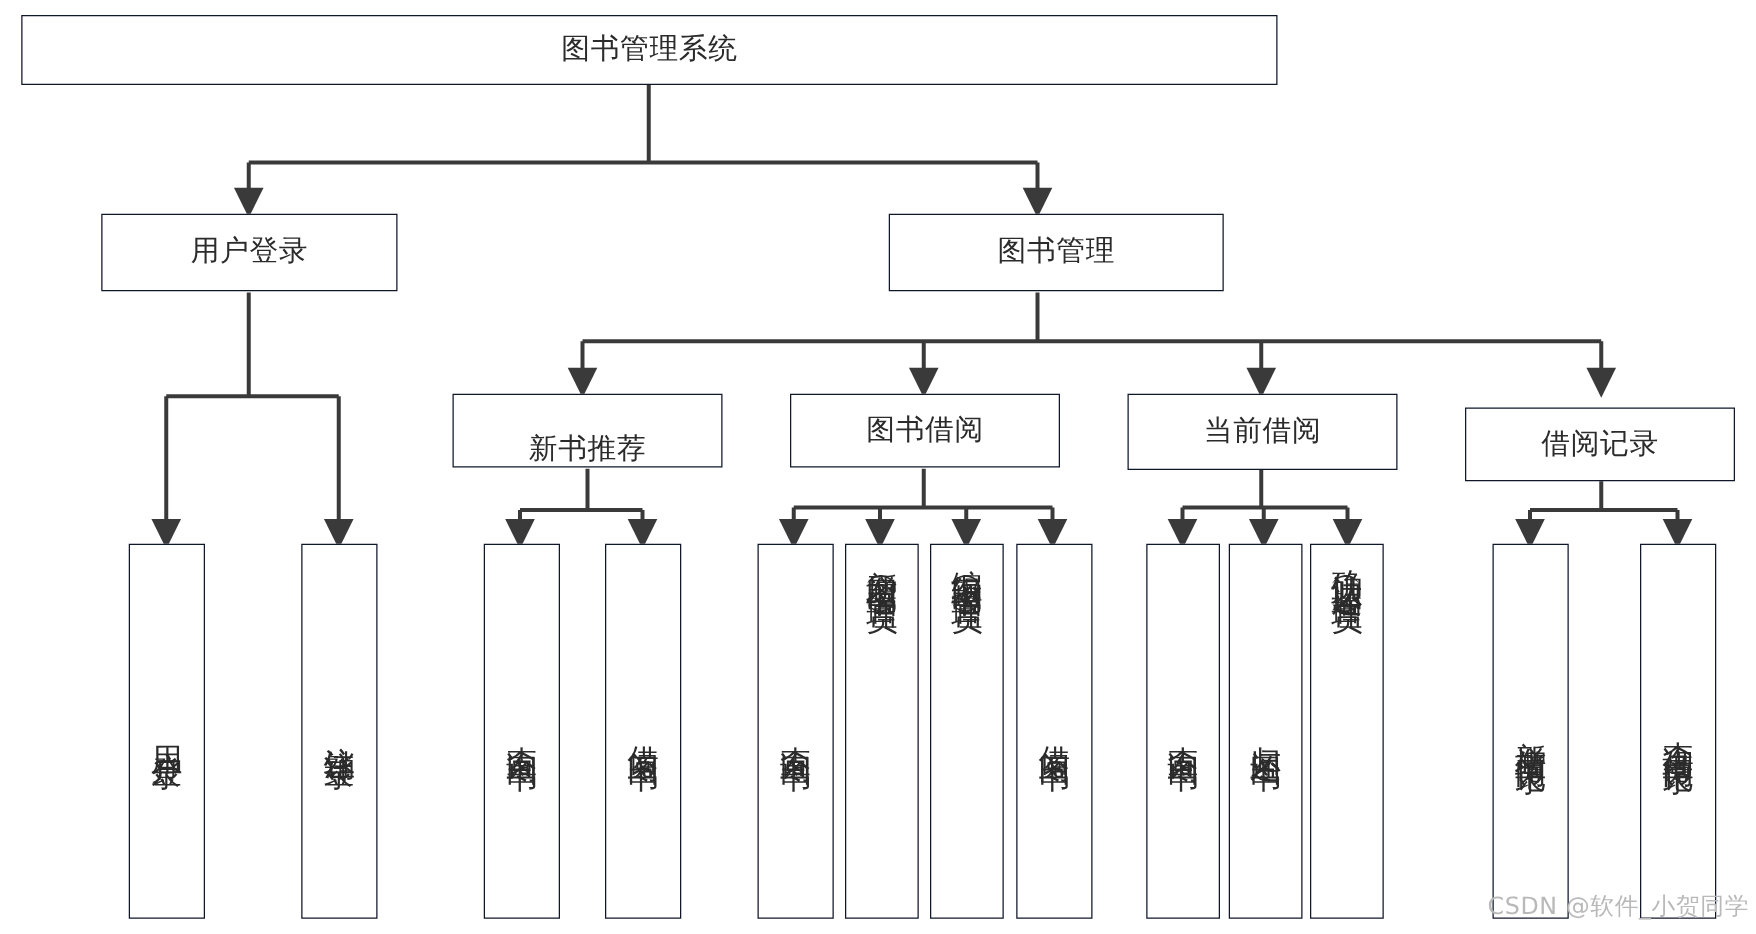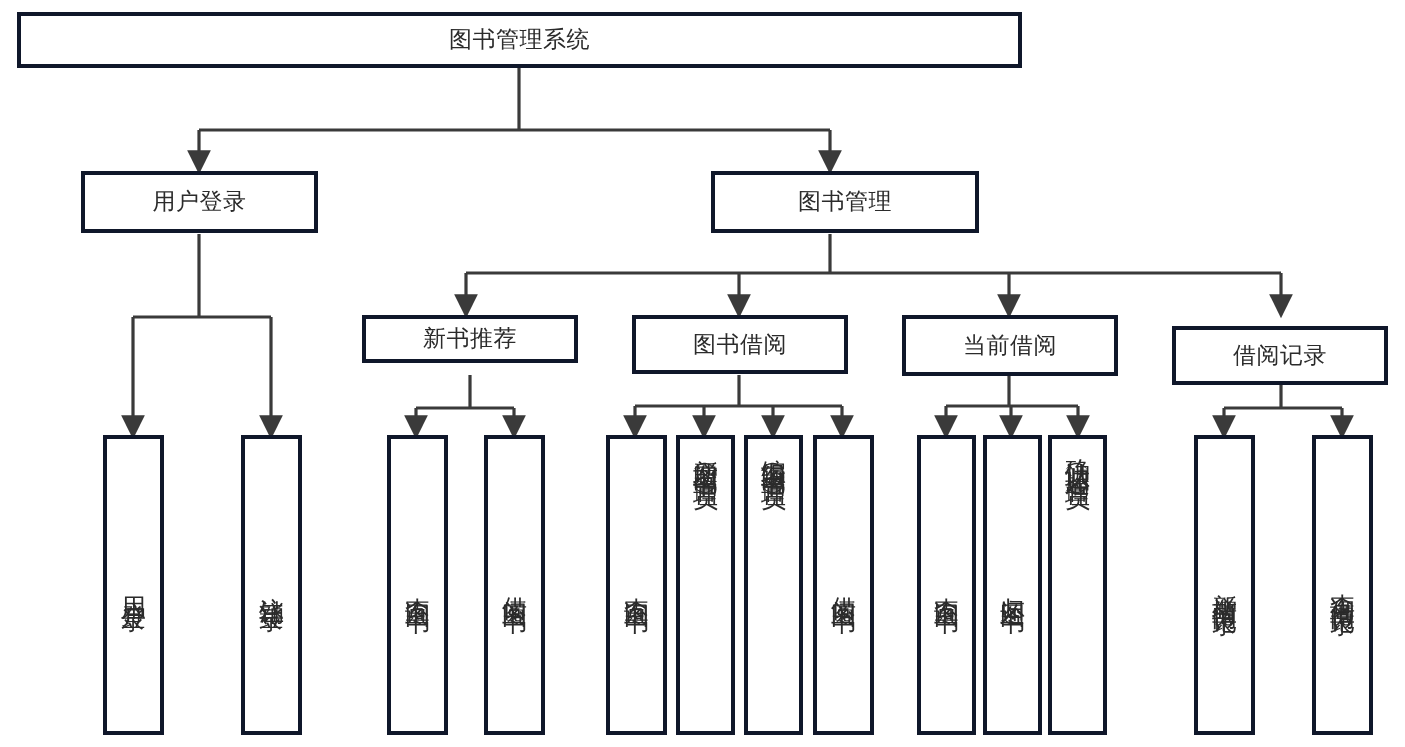--- a/index.html
+++ b/index.html
@@ -22,21 +22,21 @@
     left: 0;
     top: 0;
     width: 1405px;
     height: 747px;
     pointer-events: none;
   }
   .node {
     position: absolute;
     box-sizing: border-box;
     background: #ffffff;
-    border: 4px solid #0f172a;
+    border: 1px solid #0f172a;
     display: flex;
     align-items: center;
     justify-content: center;
     color: #2b2b2b;
   }
   .node .label {
     display: block;
     text-align: center;
     line-height: 1.18;
     letter-spacing: 0.5px;
@@ -136,21 +136,21 @@
   </div>
 
   <div class="node horiz" style="left:81px; top:171px; width:237px; height:62px;">
     <span class="label">用户登录</span>
   </div>
 
   <div class="node horiz" style="left:711px; top:171px; width:268px; height:62px;">
     <span class="label">图书管理</span>
   </div>
 
-  <div class="node horiz" style="left:362px; top:315px; width:216px; height:48px;">
+  <div class="node horiz" style="left:362px; top:315px; width:216px; height:59px;align-items:flex-end;">
     <span class="label">新书推荐</span>
   </div>
 
   <div class="node horiz" style="left:632px; top:315px; width:216px; height:59px;">
     <span class="label">图书借阅</span>
   </div>
 
   <div class="node horiz" style="left:902px; top:315px; width:216px; height:61px;">
     <span class="label">当前借阅</span>
   </div>
@@ -204,14 +204,15 @@
   </div>
 
   <div class="node vert center-block" style="left:1194px; top:435px; width:61px; height:300px;">
     <span class="label">新增借阅记录</span>
   </div>
 
   <div class="node vert center-block" style="left:1312px; top:435px; width:61px; height:300px;">
     <span class="label">查询借阅记录</span>
   </div>
 
+  <div class="watermark">CSDN @软件_小贺同学</div>
 
 </div>
 
 </body></html>

